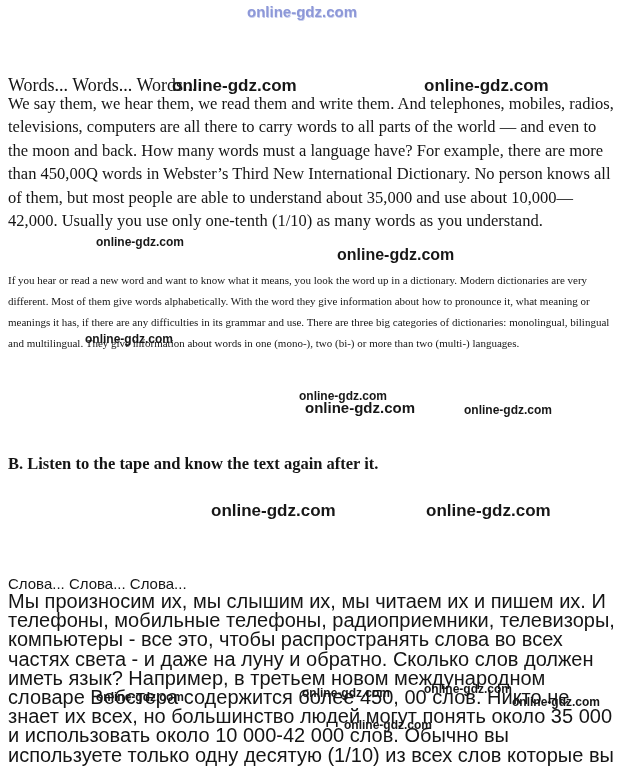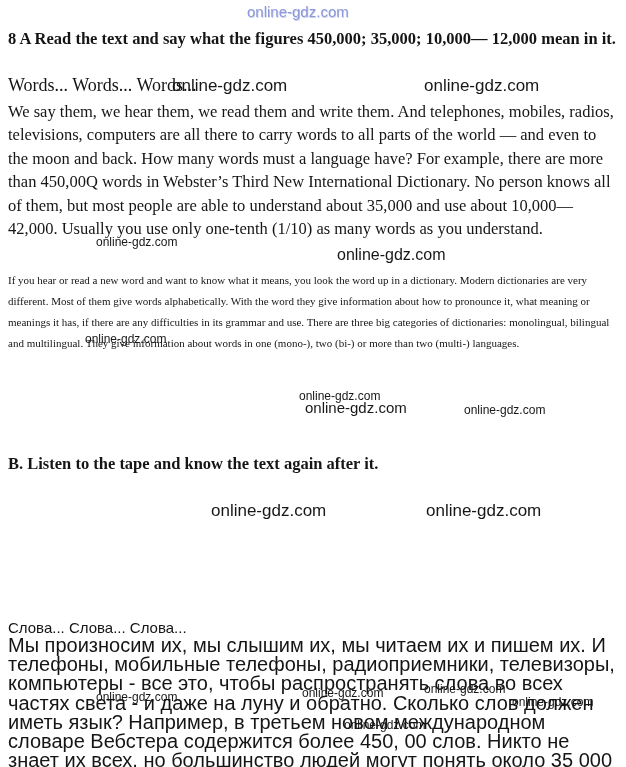--- a/index.html
+++ b/index.html
@@ -14,52 +14,51 @@
     background: #ffffff;
     overflow: hidden;
     color: #151515;
     font-family: "Liberation Serif", "DejaVu Serif", serif;
   }
   .block {
     position: absolute;
     left: 8px;
     width: 612px;
   }
-  .sans { font-family: "Liberation Sans", "DejaVu Sans", sans-serif; margin-top: 44px; }
+  .sans { font-family: "Liberation Sans", "DejaVu Sans", sans-serif; }
 
   .h-en     { top: 27px;  font-weight: bold; font-size: 16.5px; line-height: 23px; }
   .words-en { top: 74px;  font-size: 18px; line-height: 23px; }
-  .p1       { top: 92px;  font-size: 16.5px; line-height: 23.4px; margin-top: 8px; }
+  .p1       { top: 92px;  font-size: 16.5px; line-height: 23.4px; }
   .p2       { top: 270px; font-size: 11px; line-height: 21px; }
   .h-b      { top: 452px; font-weight: bold; font-size: 16.5px; line-height: 23px; }
   .h-ru     { top: 536px; font-weight: bold; font-size: 16px;  line-height: 20px; }
   .words-ru { top: 575px; font-size: 15px;   line-height: 17px; }
   .p-ru     { top: 592px; font-size: 20px; line-height: 19.2px; }
 
   .wm {
     position: absolute;
     white-space: nowrap;
     font-family: "Liberation Sans", "DejaVu Sans", sans-serif;
-    font-weight: normal;
+    font-weight: bold;
     color: #171717;
     pointer-events: none;
     text-align: right;
   }
   .wm-top  { font-size: 15px; color: #8d98d8; text-shadow: 0.6px 0.6px 0 #c9cfee; }
   .wm-lg   { font-size: 17px; }
   .wm-md   { font-size: 16px; }
   .wm-md2  { font-size: 15px; }
   .wm-sm   { font-size: 12px; }
 </style>
 </head>
 <body>
 
 <div class="page">
 
-  <div class="block h-en">8 A Read the text and say what the figures 450,000; 35,000; 10,000— 12,000 mean in it.</div>
 
   <div class="block words-en">Words... Words... Words...</div>
 
   <div class="block p1">We say them, we hear them, we read them and write them. And telephones, mobiles, radios, televisions, computers are all there to carry words to all parts of the world — and even to the moon and back. How many words must a language have? For example, there are more than 450,00Q words in Webster’s Third New International Dictionary. No person knows all of them, but most people are able to understand about 35,000 and use about 10,000—42,000. Usually you use only one-tenth (1/10) as many words as you understand.</div>
 
   <div class="block p2">If you hear or read a new word and want to know what it means, you look the word up in a dictionary. Modern dictionaries are very different. Most of them give words alphabetically. With the word they give information about how to pronounce it, what meaning or meanings it has, if there are any difficulties in its grammar and use. There are three big categories of dictionaries: monolingual, bilingual and multilingual. They give information about words in one (mono-), two (bi-) or more than two (multi-) languages.</div>
 
   <div class="block h-b">B. Listen to the tape and know the text again after it.</div>
 
 

